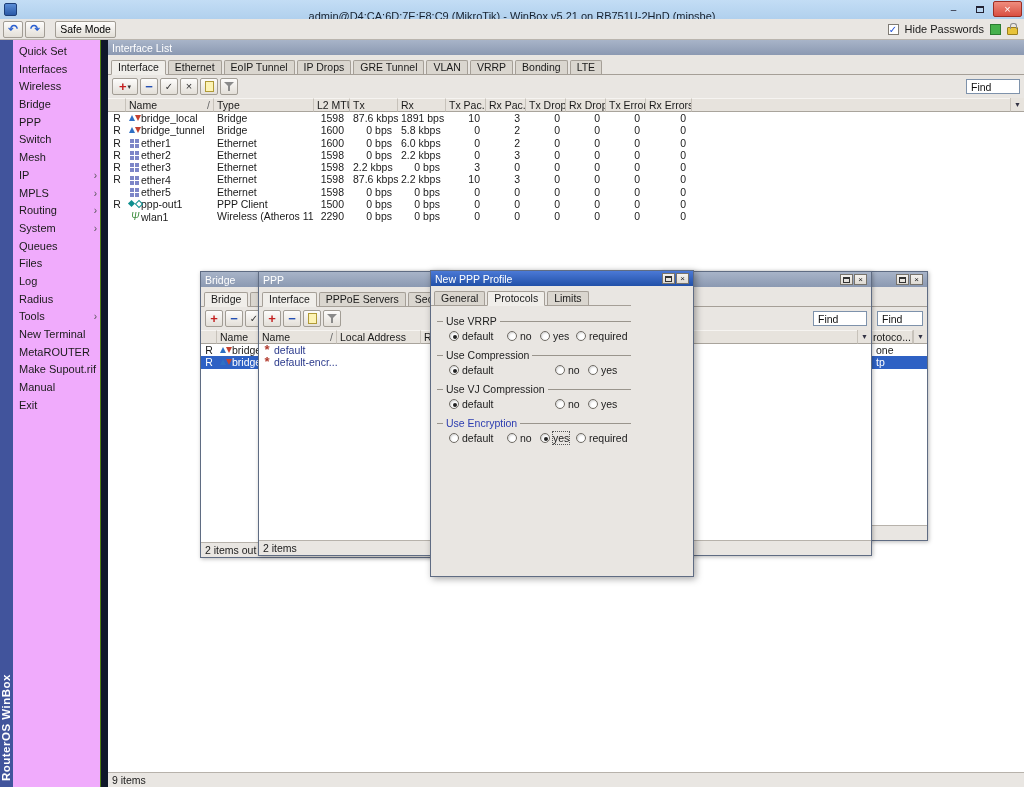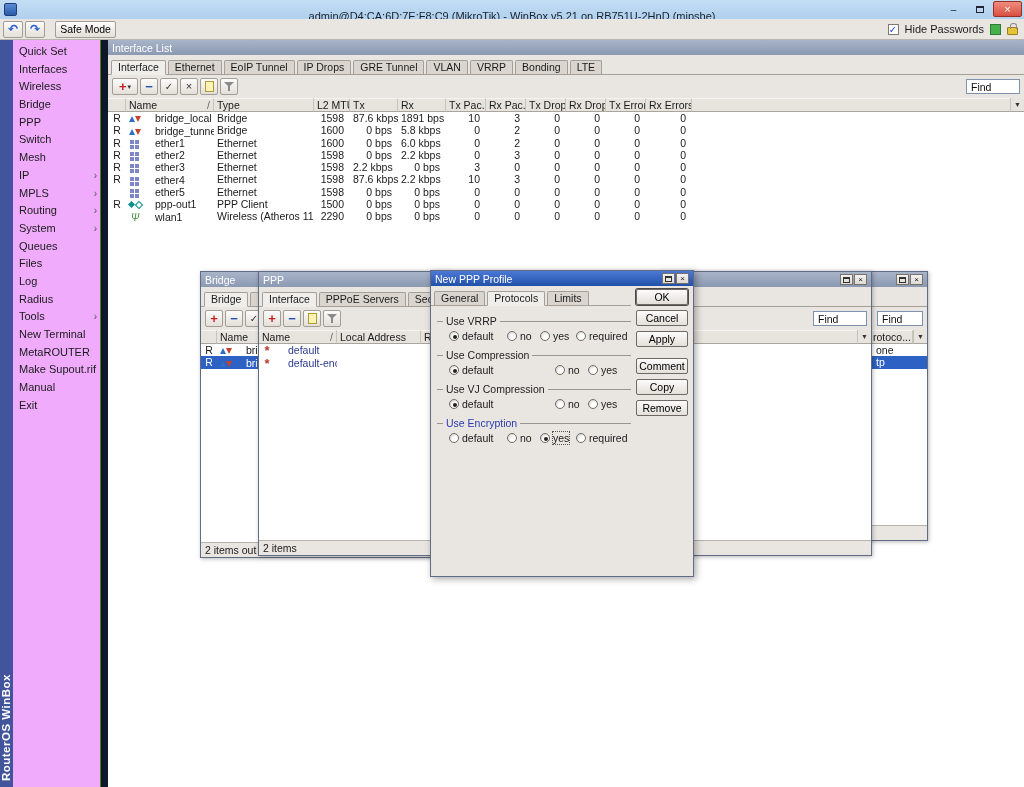--- a/index.html
+++ b/index.html
@@ -48,21 +48,21 @@
 .ghead{display:flex;height:14px;flex:none;background:#e7e3dd;font-size:10.5px}
 .hc{border-top:1px solid #f6f4f1;border-right:1px solid #c7c2ba;border-bottom:1px solid #a9a49c;padding:0 3px;line-height:11px;white-space:nowrap;overflow:hidden;display:flex;align-items:center;flex:none}
 .hc .slash{margin-left:auto;color:#666;padding-left:3px}
 .hfill{flex:1;border-bottom:1px solid #a9a49c;border-top:1px solid #f6f4f1}
 .hchooser{width:14px;flex:none;border-bottom:1px solid #a9a49c;border-left:1px solid #c7c2ba;display:flex;align-items:center;justify-content:center;font-size:7px;color:#334;background:#e7e3dd}
 .gbody{flex:1;background:#fff;overflow:hidden}
 .grow{display:flex;height:12.3px;line-height:12px;font-size:10.5px;white-space:nowrap}
 .grow.sel{background:#2e61c4;color:#fff}
 .gc{padding:0 3px;overflow:hidden;flex:none}
 .num{text-align:right;padding-right:6px}
-.namec{display:flex;align-items:flex-end;gap:14px}
+.namec{display:flex;align-items:center;gap:0}
 .flagc{text-align:center;padding:0 2px}
 .wstatus{flex:none;height:15px;border-top:1px solid #b7b2ab;padding:1px 4px;font-size:10.5px;background:#e9e6e2;white-space:nowrap;overflow:hidden}
 
 
 .ico-plus{color:#c41f1f;font-weight:bold;font-size:13px;line-height:1}
 .ico-minus{color:#2450b4;font-weight:bold;font-size:13px;line-height:1}
 .ico-check{color:#333;font-size:10px;line-height:1}
 .ico-x{color:#333;font-size:11px;line-height:1}
 .ico-dd{font-size:7px;color:#333}
 .ico-note{width:9px;height:11px;background:#fdf3b4;border:1px solid #b09a37}
@@ -482,20 +482,21 @@
         <span class="gc c4 num">0 bps</span>
         <span class="gc c5 num">0 bps</span>
         <span class="gc c6 num">0</span>
         <span class="gc c7 num">0</span>
         <span class="gc c8 num">0</span>
         <span class="gc c9 num">0</span>
         <span class="gc c10 num">0</span>
         <span class="gc c11 num">0</span>
       </div>
     </div>
+  <div class="wstatus">9 items</div>
 </div>
 
 <div class="fwin" id="bgwin">
   <div class="wtitle">
     <span class="wctl">
       <button class="sbtn">
           <span class="ico-win"></span>
         </button>
       <button class="sbtn">×</button>
     </span>
@@ -746,22 +747,13 @@
             <span class="radio"></span>
             <span class="olbl focus">yes</span>
           </span>
           <span class="opt">
             <span class="radio"></span>
             <span class="olbl">required</span>
           </span>
         </div>
     </div>
   </div>
-  <div class="dcol">
-
-  <button class="dbtn default">OK</button>
-      <button class="dbtn">Cancel</button>
-      <button class="dbtn">Apply</button>
-      <button class="dbtn">Comment</button>
-      <button class="dbtn">Copy</button>
-      <button class="dbtn">Remove</button>
-    </div>
 </div>
 
 </body></html>

